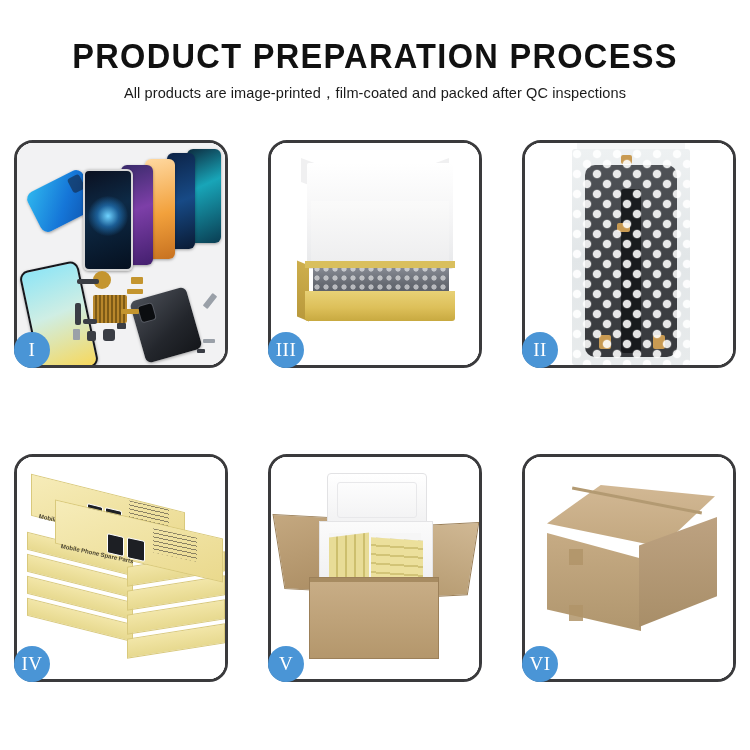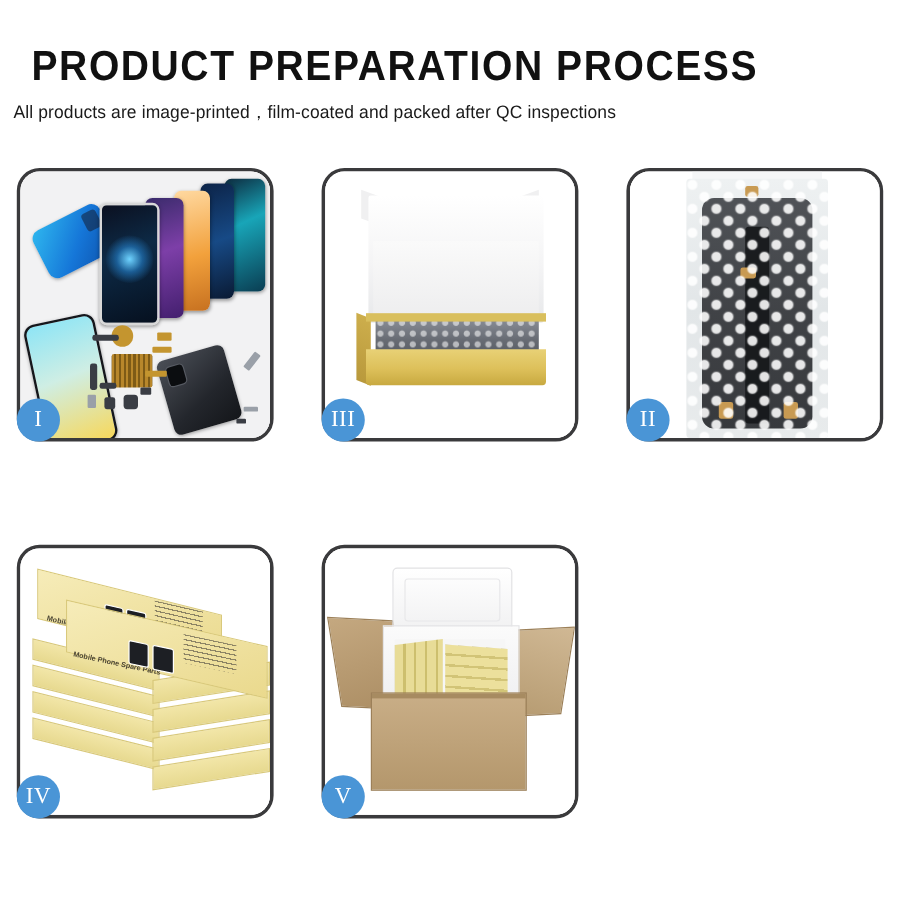--- a/index.html
+++ b/index.html
@@ -12,21 +12,21 @@
     width: 750px;
     height: 750px;
     overflow: hidden;
     font-family: "Liberation Sans", sans-serif;
     position: relative;
   }
 
   
   #header {
     width: 100%;
-    text-align: left;
+    text-align: center;
     padding-top: 38px;
   }
   #page-title {
     font-family: "Liberation Sans", sans-serif;
     font-size: 35px;
     font-weight: 700;
     letter-spacing: 1.4px;
     color: #111111;
     line-height: 1.05;
     margin: 0;
@@ -480,14 +480,26 @@
       <div class="c5-foamlid"></div>
       <div class="c5-foambox"></div>
       <div class="c5-inner"></div>
       <div class="c5-yellowL"></div>
       <div class="c5-yellowR"></div>
       <div class="c5-body"></div>
     </div>
     <div class="step-badge">V</div>
   </div>
 
+  <div class="panel">
+    <div class="panel-clip">
+      <div class="p6-bg"></div>
+      <div class="c6-top"></div>
+      <div class="c6-seam"></div>
+      <div class="c6-left"></div>
+      <div class="c6-right"></div>
+      <div class="c6-tapeA"></div>
+      <div class="c6-tapeB"></div>
+    </div>
+    <div class="step-badge">VI</div>
+  </div>
 
 </div>
 
 </body></html>

